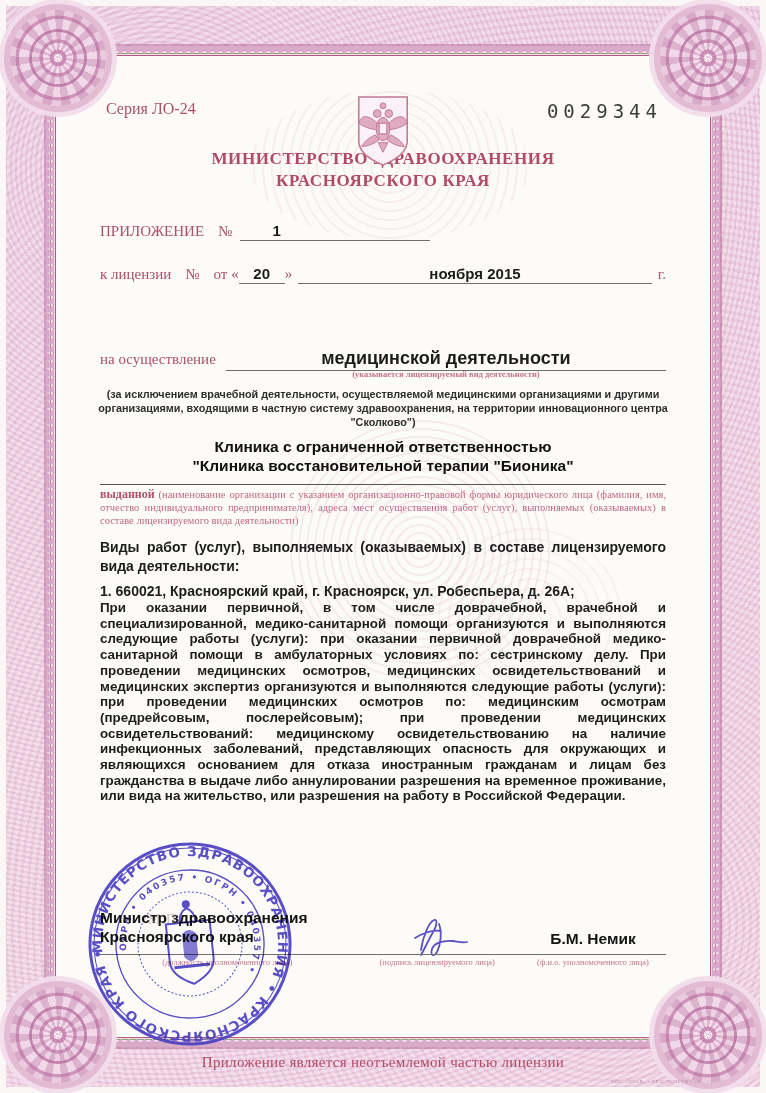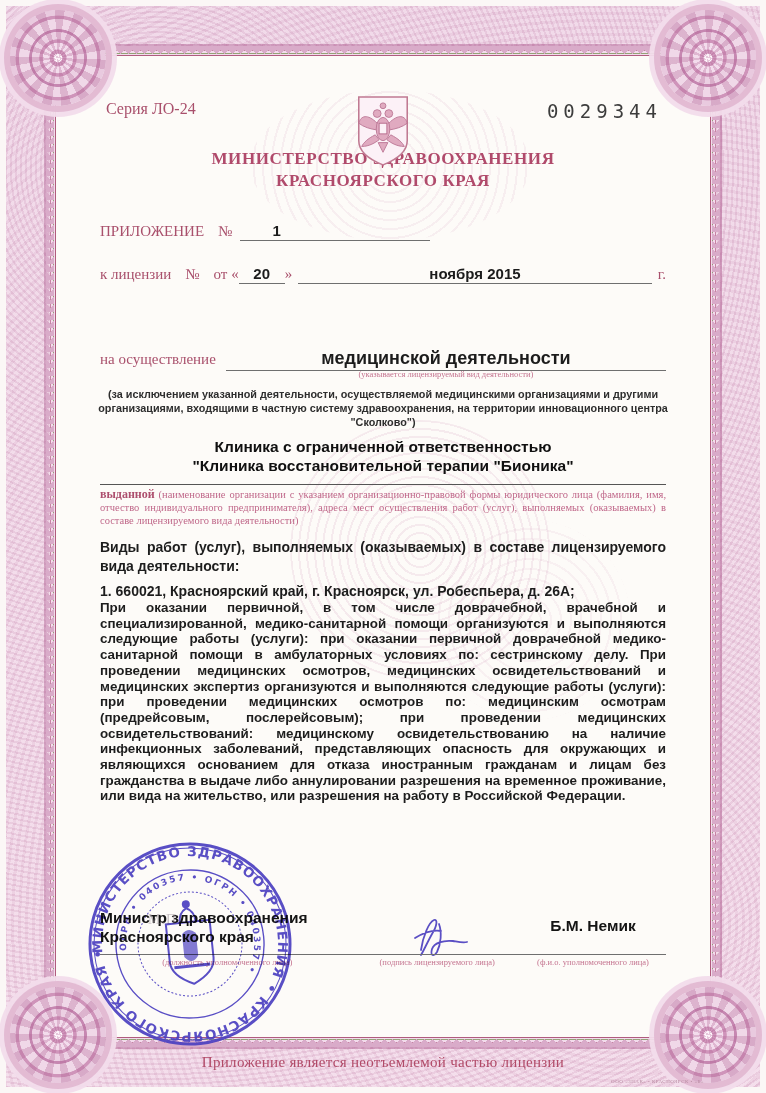--- a/index.html
+++ b/index.html
@@ -83,42 +83,42 @@
   .form-row { display:flex; align-items:baseline; color:#a9506c; font-size:15px; }
   .row-appendix { margin-top:30px; }
   .row-license { margin-top:24px; }
   .row-activity { margin-top:20px; }
   .fill { border-bottom:1px solid #6f6f6f; font-family:"Liberation Sans", sans-serif; font-weight:bold; color:#1c1c1c; text-align:center; padding:0 4px 1px 4px; }
   .fill-appendix { width:190px; text-align:left; padding-left:32px; margin-left:8px; font-size:15px; }
   .fill-license { flex:0 0 215px; margin-left:10px; font-size:15px; }
   .fill-day { flex:0 0 46px; font-size:15px; }
   .fill-date { flex:1; margin:0 6px; font-size:15px; }
   .fill-activity { flex:1; margin-left:10px; font-size:18px; position:relative;margin-top:44px; }
-  .hint-under { position:absolute; left:0; right:0; top:21px; text-align:center; font-family:"Liberation Serif", serif; font-weight:normal; color:#c4738f; font-size:8.5px; }
+  .hint-under { position:absolute; left:0; right:0; top:21px; text-align:center; font-family:"Liberation Serif", serif; font-weight:bold; color:#c4738f; font-size:8.5px; }
   .label-gap { margin-left:14px; }
 
   .exception { margin:16px -26px 0 -26px; text-align:center; font-family:"Liberation Sans", sans-serif; font-weight:bold; color:#2e2e2e; font-size:10.8px; line-height:14px; }
   .orgname { margin-top:8px; text-align:center; font-family:"Liberation Sans", sans-serif; font-weight:bold; color:#101010; font-size:15.5px; line-height:19px; padding-bottom:9px; border-bottom:1px solid #555; }
   .issued { margin-top:3px; font-size:10.5px; line-height:13px; color:#c0688a; text-align:justify; }
   .issued b { color:#ad4f6e; font-size:12px; font-weight:bold; }
 
   .works-intro { margin-top:11px; font-family:"Liberation Sans", sans-serif; font-weight:bold; color:#1d1d1d; font-size:14px; line-height:19px; text-align:justify; }
   .address { margin-top:7px; font-family:Liberation Sans, sans-serif; font-weight:bold; color:#1d1d1d; font-size:14px; }
   .works-text { margin-top:1px; font-family:"Liberation Sans", sans-serif; font-weight:bold; color:#1d1d1d; font-size:13.4px; line-height:15.7px; text-align:justify; }
 
   .sig-row { display:flex; justify-content:space-between; align-items:flex-end; margin-top:104px; }
   .sig-col { display:flex; flex-direction:column; }
   .sig-col .line { border-bottom:1px solid #6f6f6f; height:1px; }
   .sig-caption { text-align:center; color:#c4738f; font-size:8.5px; margin-top:2px; }
   .col-minister { width:258px; }
   .minister { font-family:"Liberation Sans", sans-serif; font-weight:bold; color:#141414; font-size:15.5px; line-height:19px; margin-bottom:8px; }
   .col-sign { width:168px; }
   .sig-svg { align-self:center; margin-bottom:-6px; }
   .col-name { width:148px; }
-  .fio { font-family:"Liberation Sans", sans-serif; font-weight:bold; color:#141414; font-size:15.5px; text-align:center; margin-bottom:19px; }
+  .fio { font-family:"Liberation Sans", sans-serif; font-weight:bold; color:#141414; font-size:15.5px; text-align:center; margin-bottom:6px; }
 
   .mp { position:absolute; left:92px; top:856px; color:#9a8f95; font-size:14px; opacity:.55; letter-spacing:1px; }
   .stamp { position:absolute; left:28px; top:782px; width:212px; height:212px; transform:rotate(-6deg); opacity:.92; mix-blend-mode:multiply; }
 
   .footer-note { position:absolute; left:0; right:0; bottom:22px; text-align:center; color:#b14a68; font-size:15px; letter-spacing:.3px; }
   .microprint { position:absolute; right:62px; bottom:9px; z-index:6; font-size:5px; color:#b78ba1; letter-spacing:.5px; }
 </style>
 </head>
 <body>
 
@@ -182,21 +182,21 @@
   </div>
 
   <div class="form-row row-activity">
     <span>на осуществление</span>
     <span class="fill fill-activity">
       <span>медицинской деятельности</span>
       <span class="hint-under">(указывается лицензируемый вид деятельности)</span>
     </span>
   </div>
 
-  <div class="exception">(за исключением указанной деятельности, осуществляемой медицинскими организациями и другими организациями, входящими в частную систему здравоохранения, на территории инновационного центра "Сколково")</div>
+  <div class="exception">(за исключением врачебной деятельности, осуществляемой медицинскими организациями и другими организациями, входящими в частную систему здравоохранения, на территории инновационного центра "Сколково")</div>
 
   <div class="orgname">
     <div>Клиника с ограниченной ответственностью</div>
     <div>"Клиника восстановительной терапии "Бионика"</div>
   </div>
 
   <div class="issued">
     <b>выданной</b>
     <span>(наименование организации с указанием организационно-правовой формы юридического лица (фамилия, имя, отчество индивидуального предпринимателя), адреса мест осуществления работ (услуг), выполняемых (оказываемых) в составе лицензируемого вида деятельности)</span>
   </div>

